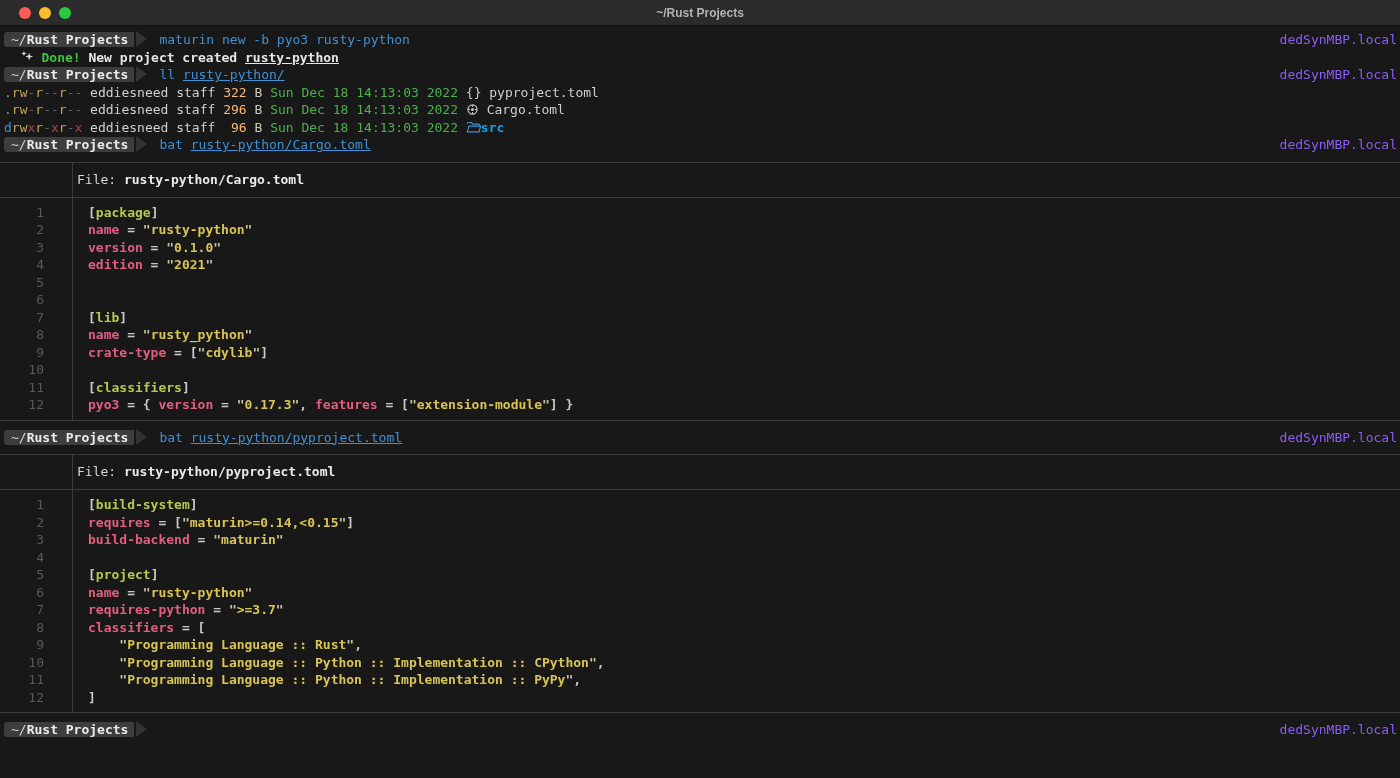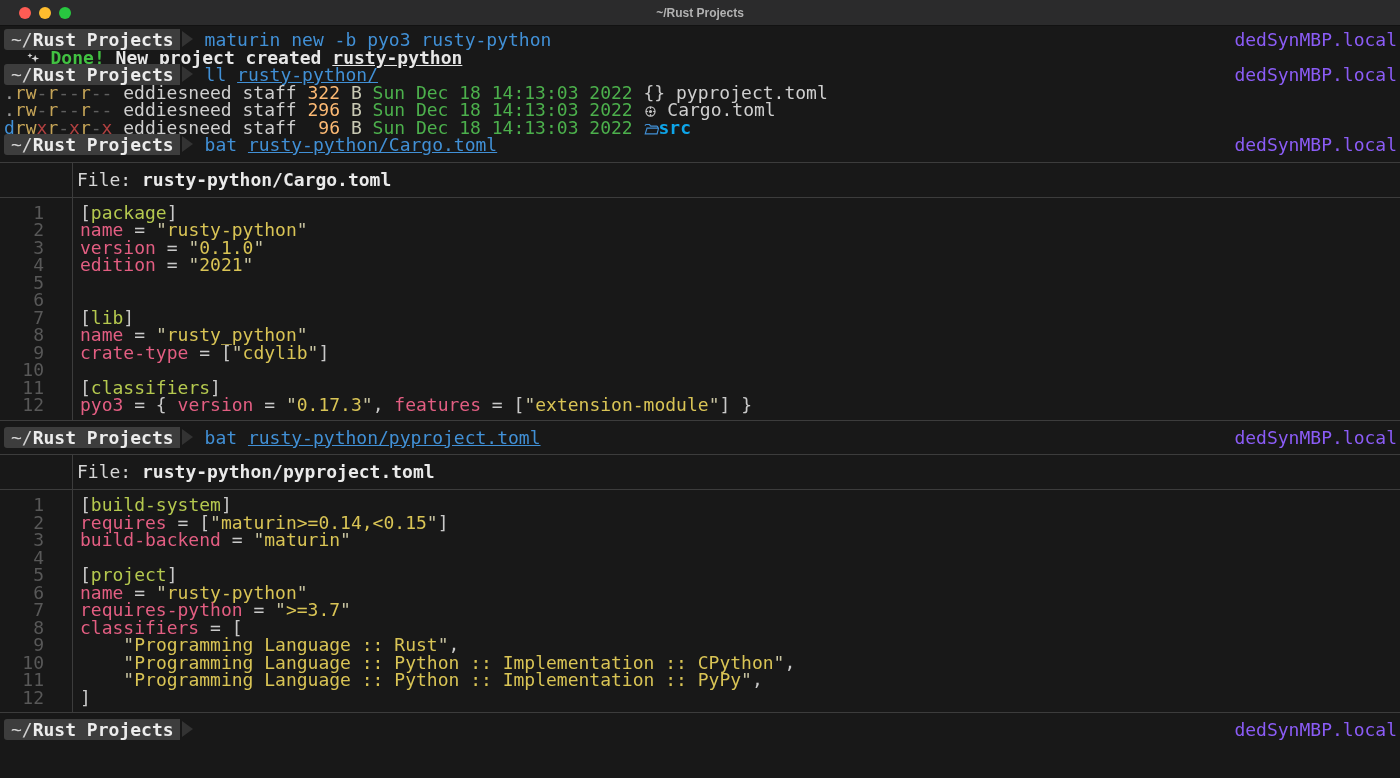--- a/index.html
+++ b/index.html
@@ -3,21 +3,21 @@
 <meta charset="utf-8">
 <style>
   html,body{margin:0;padding:0;background:#181818;}
   body{width:1400px;height:778px;overflow:hidden;font-family:"DejaVu Sans Mono",monospace;}
   
   .titlebar{height:25px;background:#2b2b2c;border-bottom:1px solid #121212;position:relative;display:flex;align-items:center;}
   .lights{display:flex;gap:8px;margin-left:19px;z-index:2;}
   .light{width:12px;height:12px;border-radius:50%;display:inline-block;}
   .wtitle{position:absolute;left:0;right:0;text-align:center;font:bold 12px "Liberation Sans",sans-serif;color:#b2b2b2;}
   
-  .term{padding-top:5px;font-size:18px;line-height:17.5px;color:#cfcfcf;}
+  .term{padding-top:5px;font-size:13px;line-height:17.5px;color:#cfcfcf;}
   .line{height:17.5px;line-height:17.5px;white-space:pre;position:relative;padding-left:4px;}
   .host{position:absolute;right:3px;top:0;color:#8b5cf6;}
   .badge{background:#3d3d3d;padding:0 6px 0 7px;border-radius:3px 0 0 3px;}
   .badge .tl{color:#d2d2d2;}
   .badge .nm{font-weight:bold;color:#ececec;}
   .arrow{display:inline-block;width:0;height:0;border-left:11px solid #333333;border-top:8.75px solid transparent;border-bottom:8.75px solid transparent;vertical-align:top;margin-left:2px;}
   .cmd{margin-left:12px;}
   .icon{display:inline-block;}
   .icon svg{vertical-align:-2px;}
   
@@ -45,21 +45,21 @@
   .c-com{color:#7c7c7c;}
   
   .bat{border-top:1px solid #3c3c3c;border-bottom:1px solid #3c3c3c;margin:8px 0;position:relative;}
   .bat::before{content:"";position:absolute;left:72px;top:0;bottom:0;width:1px;background:#3c3c3c;}
   .bhead{height:34px;display:flex;align-items:center;border-bottom:1px solid #3c3c3c;}
   .gut{flex:none;width:72px;box-sizing:border-box;text-align:right;padding-right:28px;color:#585858;}
   .fl{padding-left:5px;color:#d6d6d6;white-space:pre;}
   .fl b{color:#eaeaea;}
   .bbody{padding:6px 0;}
   .crow{display:flex;height:17.5px;line-height:17.5px;}
-  .ccontent{padding-left:8px;white-space:pre;}
+  .ccontent{padding-left:16px;white-space:pre;font-weight:bold;}
 </style>
 </head>
 <body>
 
 <div class="titlebar">
   <div class="lights">
     <span class="light" style="background: rgb(255, 92, 84);"></span>
     <span class="light" style="background: rgb(255, 189, 46);"></span>
     <span class="light" style="background: rgb(40, 200, 64);"></span>
   </div>

